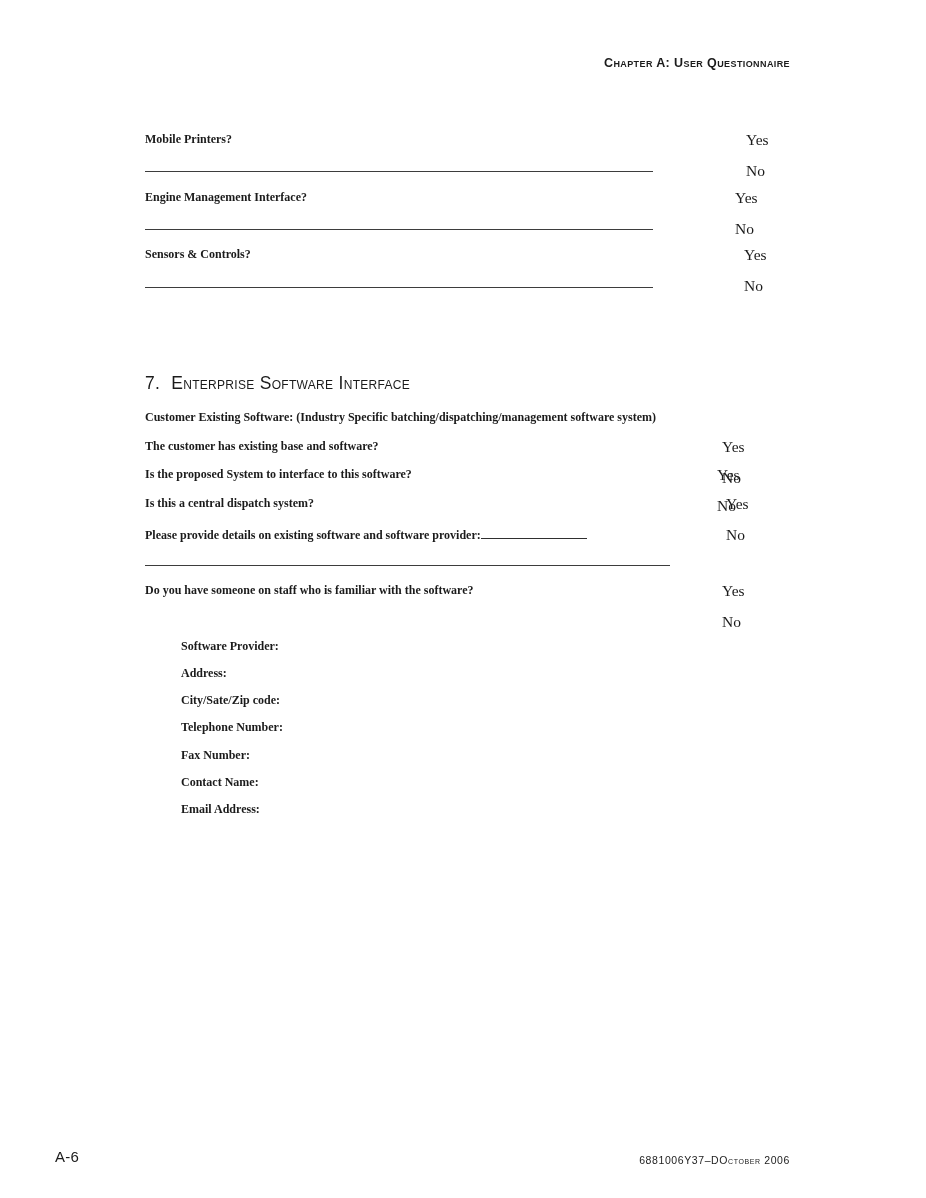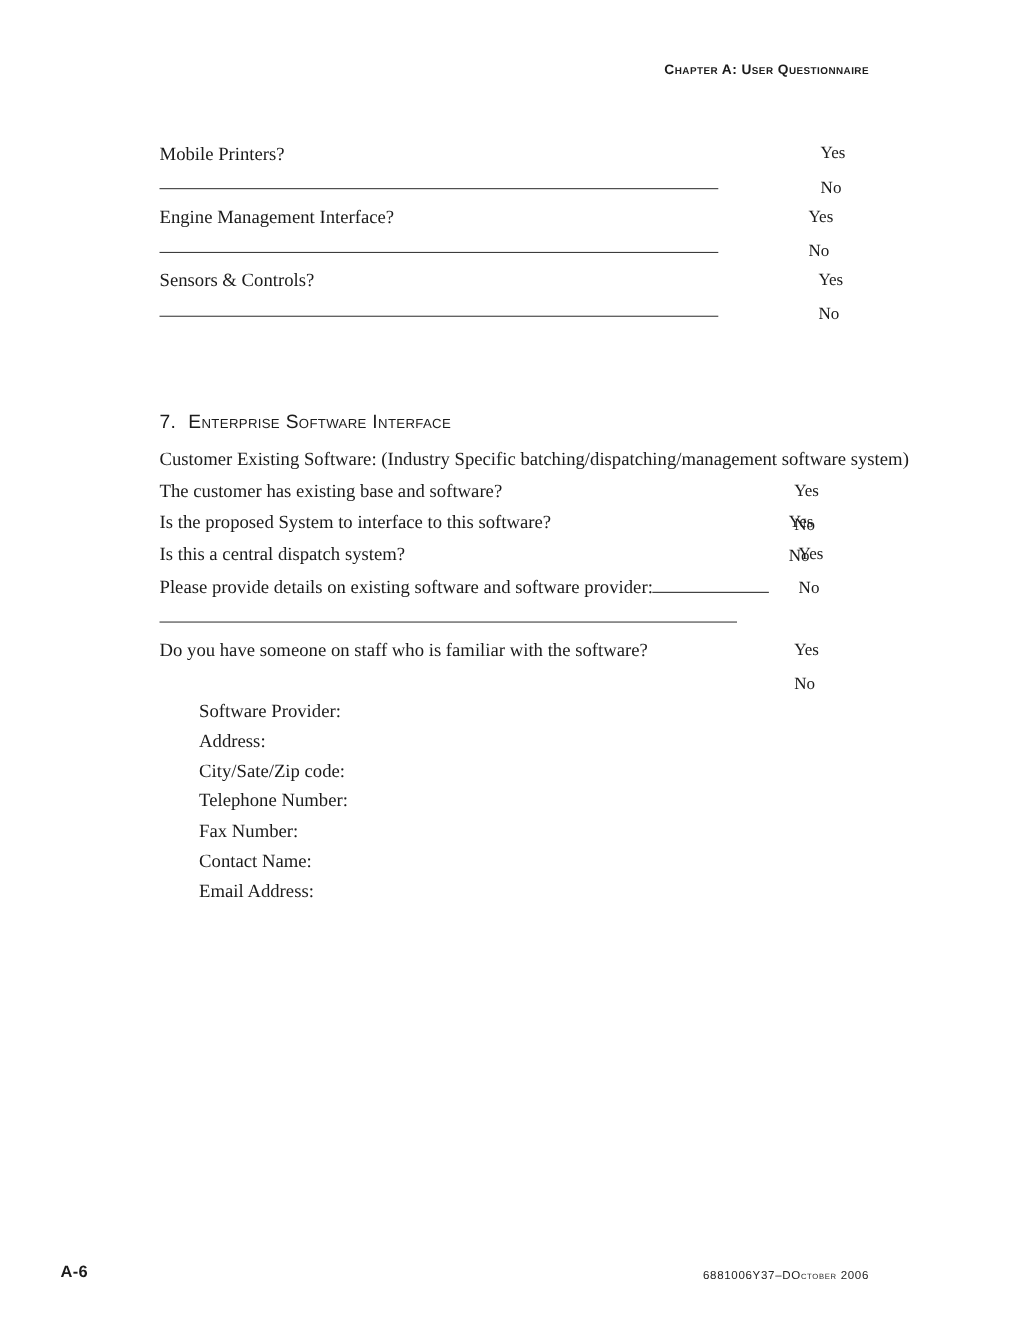--- a/index.html
+++ b/index.html
@@ -14,21 +14,21 @@
   }
   .hdr{
     position:absolute;top:32px;right:110px;
     font-family:"Liberation Sans","DejaVu Sans",sans-serif;
     font-weight:bold;font-size:12.5px;
     font-variant:small-caps;letter-spacing:.4px;
     white-space:nowrap;
   }
   .q{
     position:absolute;left:145px;
-    font-size:17px;line-height:19px;white-space:nowrap;
+    font-size:12px;line-height:19px;white-space:nowrap;font-weight:bold;
   }
   .indent{left:181px;}
   .yn{
     position:absolute;display:flex;gap:12px;
     font-size:15.5px;line-height:19px;flex-direction:column;
   }
   .rule{
     position:absolute;left:145px;height:0;
     border-top:1.5px solid #3d3d3d;
   }
@@ -43,21 +43,21 @@
   }
   .heading .num{font-variant:normal;margin-right:11px;}
   .blank-inline{
     display:inline-block;width:106px;height:15px;
     border-bottom:1.5px solid #2f2f2f;
     vertical-align:baseline;
   }
   .footer-left{
     position:absolute;left:55px;top:1124px;
     font-family:"Liberation Sans","DejaVu Sans",sans-serif;
-    font-weight:bold;font-size:15px;letter-spacing:.3px;
+    font-weight:normal;font-size:15px;letter-spacing:.3px;
   }
   .footer-right{
     position:absolute;right:110px;top:1130px;
     font-family:"Liberation Sans","DejaVu Sans",sans-serif;
     font-size:10.5px;font-variant:small-caps;letter-spacing:.6px;
     display:flex;color:#222222;white-space:nowrap;
   }
 </style>
 </head>
 <body>

